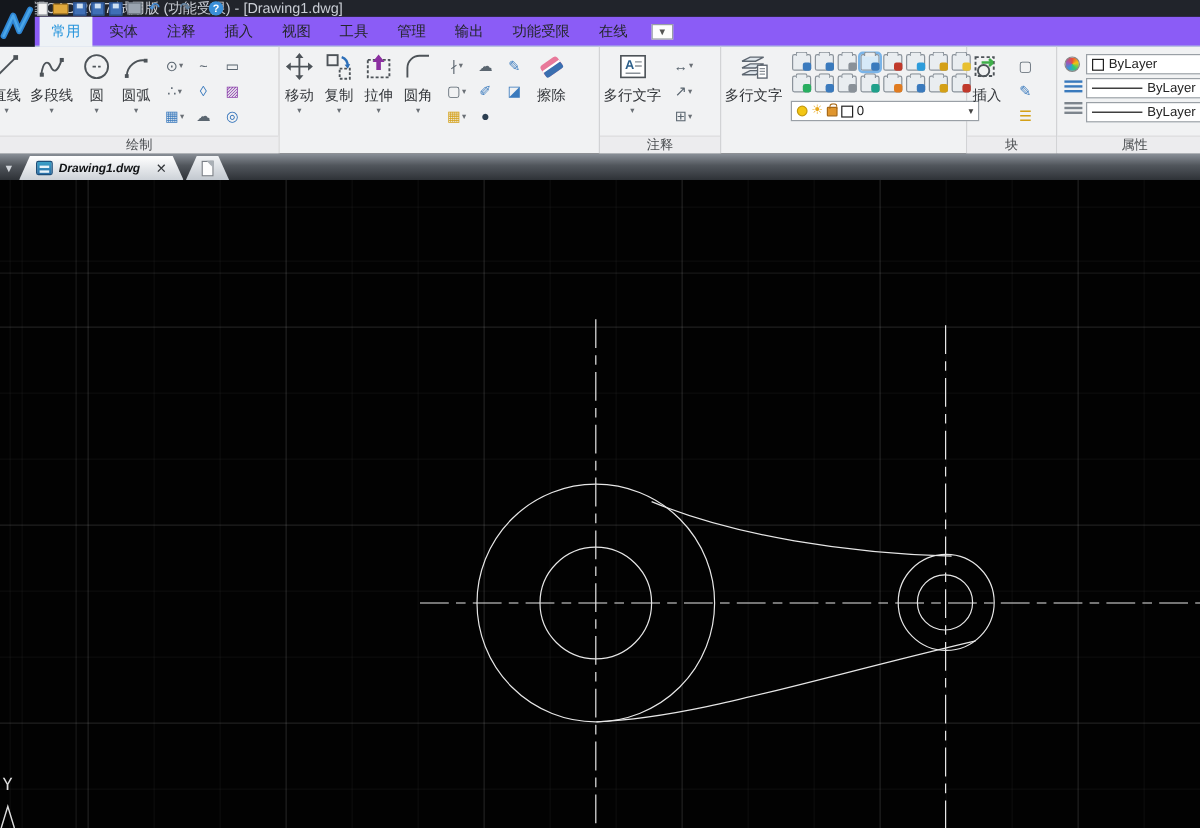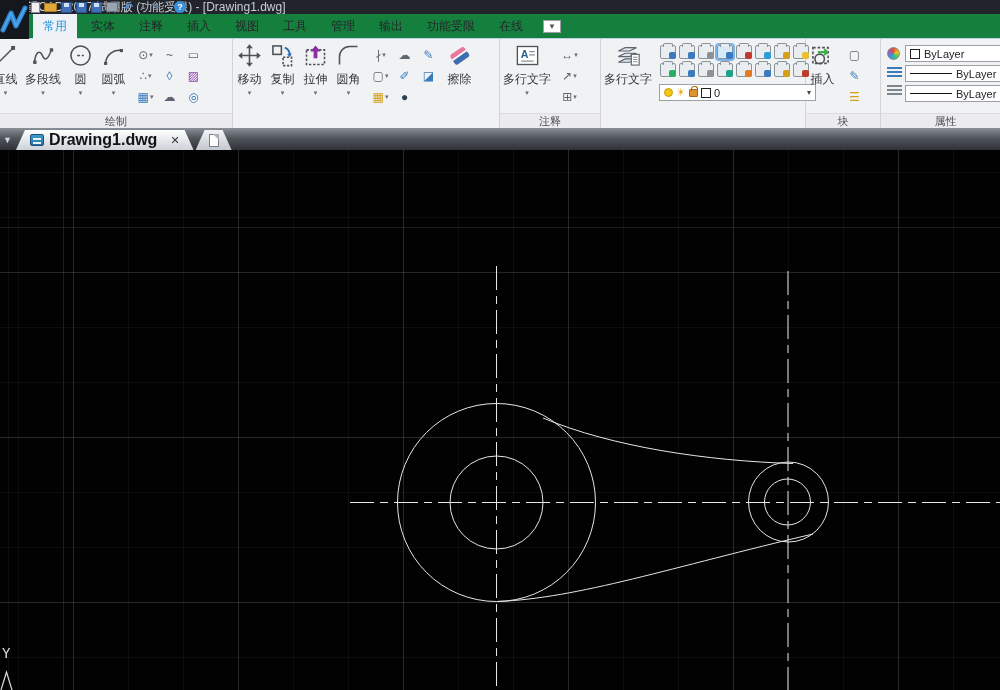--- a/index.html
+++ b/index.html
@@ -21,21 +21,21 @@
   .qi-save::after,.qi-save-as::after,.qi-save-all::after { content:""; position:absolute; left:2px; top:0; width:5px; height:4px; background:#cfe0f2; }
   .qi-plot-preview { width:12px; height:10px; background:#9aa4b0; border:1px solid #6a737e; }
   .qi-undo { color:#4a90d8; font-weight:bold; }
   .qi-redo { color:#5f7f9d; font-weight:bold; }
   .qi-undo-dropdown,.qi-redo-dropdown { color:#8a8f96; font-size:8px; width:5px; }
   .qi-help { width:12px; height:12px; border-radius:50%; background:#3a8fd8; color:#fff; font-size:9px; font-weight:bold; }
   .tb-sep { color:#565b63; font-size:10px; margin:0 5px; }
   .tb-title { color:#c9cdd4; font-size:12px; white-space:nowrap; }
 
   
-  .tabsrow { position:absolute; left:0; top:14px; width:1000px; height:25px; background:#15803d;
+  .tabsrow { position:absolute; left:0; top:14px; width:1000px; height:25px; background:#8b5cf6;
     border-bottom:1px solid #bcd2e2; display:flex; align-items:center; padding-left:33px; }
   .rtab { font-size:12px; color:#23262a; padding:4px 10px; margin-right:4px; cursor:default; white-space:nowrap; }
   .rtab.active { color:#2795dc; background:#eef2f6; }
   .tab-overflow { font-size:8px; color:#555; border:1px solid #9aa0a6; background:#fdfdfd; padding:1px 4px; margin-left:6px; }
 
   
   .ribbon { position:absolute; left:0; top:39px; width:1010px; height:89px; background:#f1f2f3; display:flex; }
   .panel { position:relative; height:89px; border-right:1px solid #d2d3d5; flex:none; }
   .pcontent { position:relative; height:71px; display:flex; align-items:flex-start; padding-top:2px; }
   .pcaption { position:absolute; left:0; right:0; bottom:0; height:15px; border-top:1px solid #dcddde;
@@ -76,21 +76,21 @@
     height:17px; width:112px; padding:0 4px; font-size:11px; color:#222; overflow:hidden; white-space:nowrap; }
   .prop-sq { flex:none; width:10px; height:10px; background:#fff; border:1px solid #222; }
   .prop-line { flex:none; width:42px; height:1px; background:#111; }
 
   
   .doctabs { position:absolute; left:0; top:128px; width:1000px; height:22px;
     background:linear-gradient(#8a9098,#51565c 45%,#2e3237); display:flex; align-items:flex-end; }
   .dt-arrow { color:#d2d6db; font-size:9px; margin:0 4px 5px 3px; }
   .dtab { position:relative; height:20px; display:flex; align-items:center; gap:5px; padding:0 14px;
     background:linear-gradient(#ffffff,#cdd2d8); clip-path:polygon(9px 0,calc(100% - 9px) 0,100% 100%,0 100%); }
-  .dtab-label { font-size:16px; font-weight:bold; color:#101214; }
+  .dtab-label { font-size:10px; font-weight:bold; color:#101214;font-style:italic; }
   .dwg-ico { width:14px; height:12px; background:linear-gradient(#3aa0c8,#2a6fa8); border:1px solid #1d4f7a; border-radius:2px; position:relative; }
   .dwg-ico::after { content:""; position:absolute; left:2px; top:3px; right:2px; height:2px; background:#e8f4fb; box-shadow:0 4px 0 #e8f4fb; }
   .dt-close { font-size:11px; color:#33363a; margin-left:8px; }
   .newtab { height:20px; width:36px; margin-left:2px; display:flex; align-items:center; justify-content:center;
     background:linear-gradient(#f2f4f6,#c2c8cf); clip-path:polygon(9px 0,calc(100% - 9px) 0,100% 100%,0 100%); }
   .page-ico { width:10px; height:13px; background:#fdfdfd; border:1px solid #7a7f86; position:relative; }
   .page-ico::after { content:""; position:absolute; right:-1px; top:-1px; border:3px solid #aab0b6; border-left-color:transparent; border-bottom-color:transparent; }
 
   
   .canvas { position:absolute; left:0; top:150px; width:1000px; height:540px; background-color:#020202;

